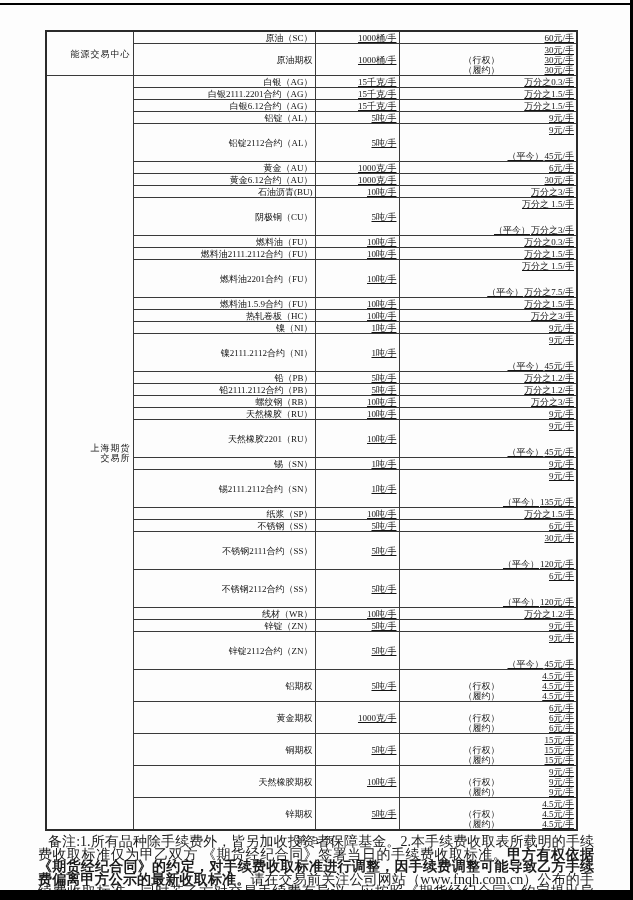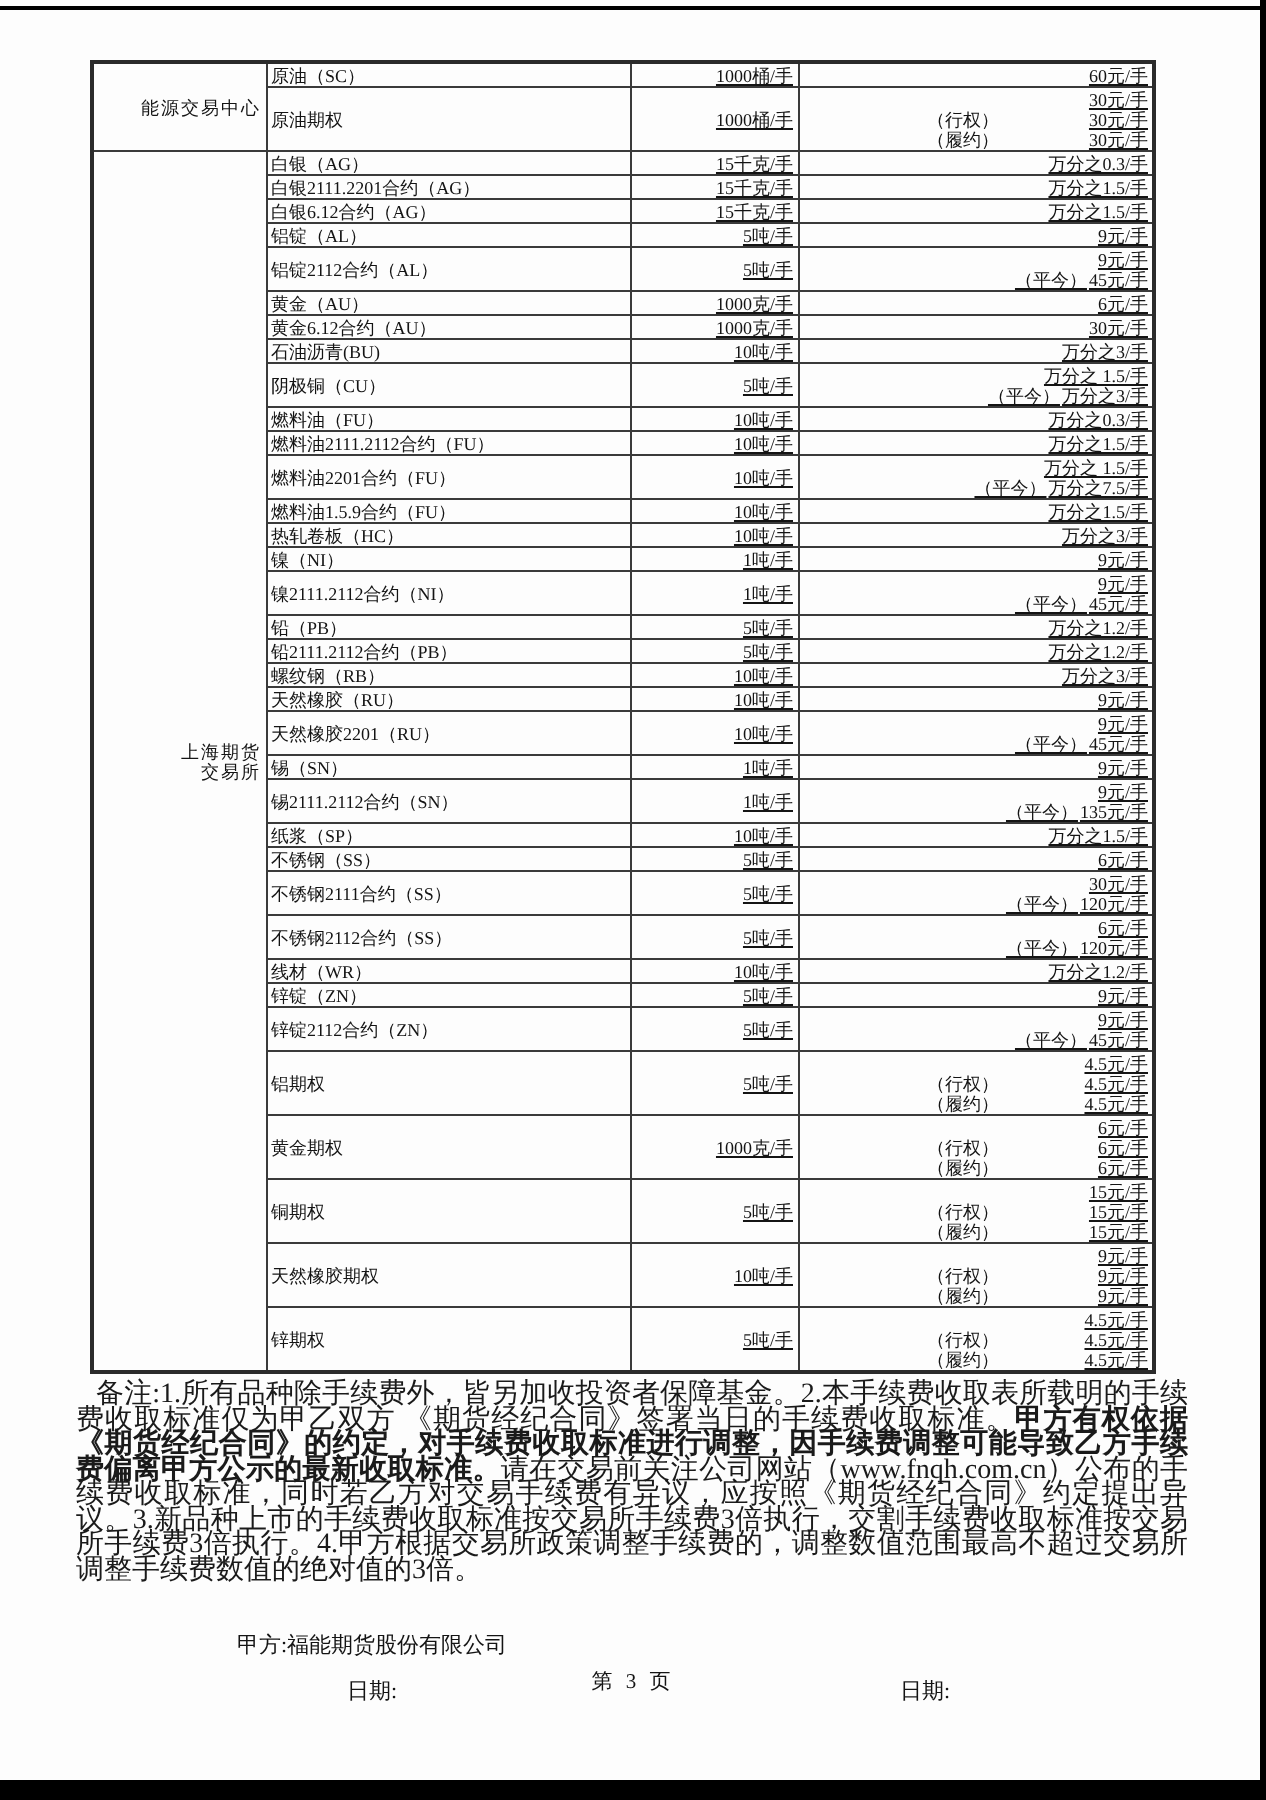--- a/index.html
+++ b/index.html
@@ -22,26 +22,26 @@
     border:2px solid #2b2b2b;
   }
   .fee-table td {
     border:1px solid #3a3a3a;
     font-size:9px; line-height:10px;
     padding:1px 2px 0 2px;
     vertical-align:middle;
     overflow:hidden; white-space:nowrap;
   }
   .exchange-cell { text-align:right; font-size:11px; line-height:13px; letter-spacing:1px; }
-  .product-cell  { text-align:left;margin-left:24px; }
+  .product-cell  { text-align:right;margin-left:24px; }
   .unit-cell     { text-align:right; padding-right:4px;text-decoration:underline; }
   .fee-cell      { padding-right:6px;text-decoration:underline; }
   .fee-line      { position:relative; display:flex; justify-content:flex-end; align-items:baseline; }
   .fee-line .fee-label-fixed { position:absolute; left:62px; }
-  .fee-line .fee-label-inline { margin-right:1px; }
+  .fee-line .fee-label-inline { margin-right:1px;margin-top:16px; }
 
   .notes {
     margin:5px 39px 0 38px;
     font-size:14px; line-height:12.5px;
     text-align:justify; text-indent:10px;
     color:#1a1a1a;
   }
   .notes .bold { font-weight:bold; }
 
   .sig { margin:24px 40px 0 40px; font-size:11px; line-height:15px; }

